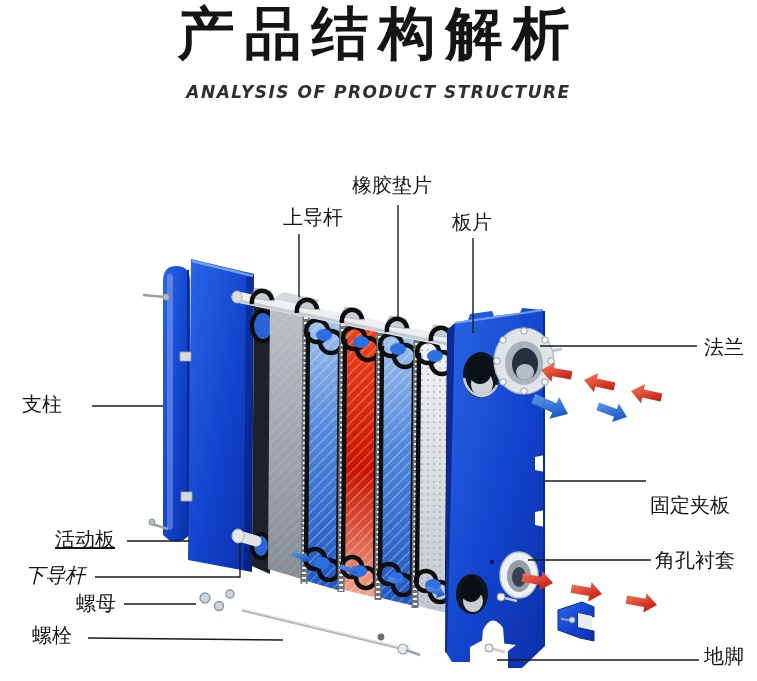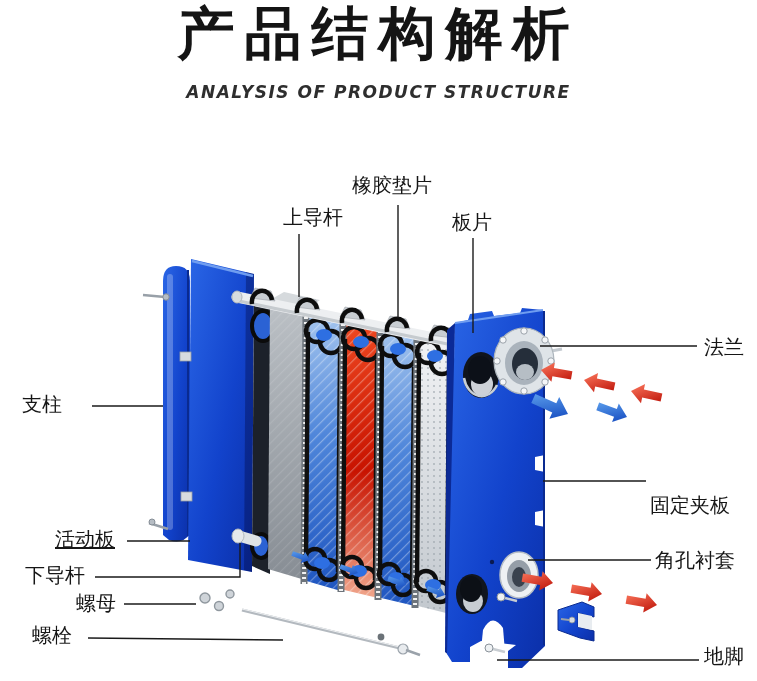--- a/index.html
+++ b/index.html
@@ -9,21 +9,21 @@
   .title{position:absolute;left:0;top:4px;width:757px;text-align:center;
          font-size:57px;font-weight:900;color:#141414;letter-spacing:10px;line-height:1.05;}
   .subtitle{position:absolute;left:0;top:82px;width:757px;text-align:center;
          font-style:italic;font-weight:600;font-size:17px;color:#2e2e2e;letter-spacing:1.5px;}
   .lbl{position:absolute;font-size:20px;color:#161616;line-height:1;white-space:nowrap;}
   .lbl-upper-guide-rod{left:267px;top:207px;margin-left:16px;}
   .lbl-rubber-gasket{left:352px;top:175px;}
   .lbl-plate{left:452px;top:212px;text-align:center;}
   .lbl-support-column{left:22px;top:394px;}
   .lbl-movable-plate{left:55px;top:529px;text-decoration:underline;}
-  .lbl-lower-guide-rod{left:25px;top:565px;}
+  .lbl-lower-guide-rod{left:25px;top:565px;font-style:italic;}
   .lbl-nut{left:76px;top:593px;}
   .lbl-bolt{left:32px;top:625px;}
   .lbl-flange{left:704px;top:337px;}
   .lbl-fixed-clamp-plate{left:650px;top:469px;margin-top:26px;}
   .lbl-corner-hole-bushing{left:655px;top:550px;}
   .lbl-foot{left:704px;top:646px;}
 </style>
 </head>
 <body>
 

